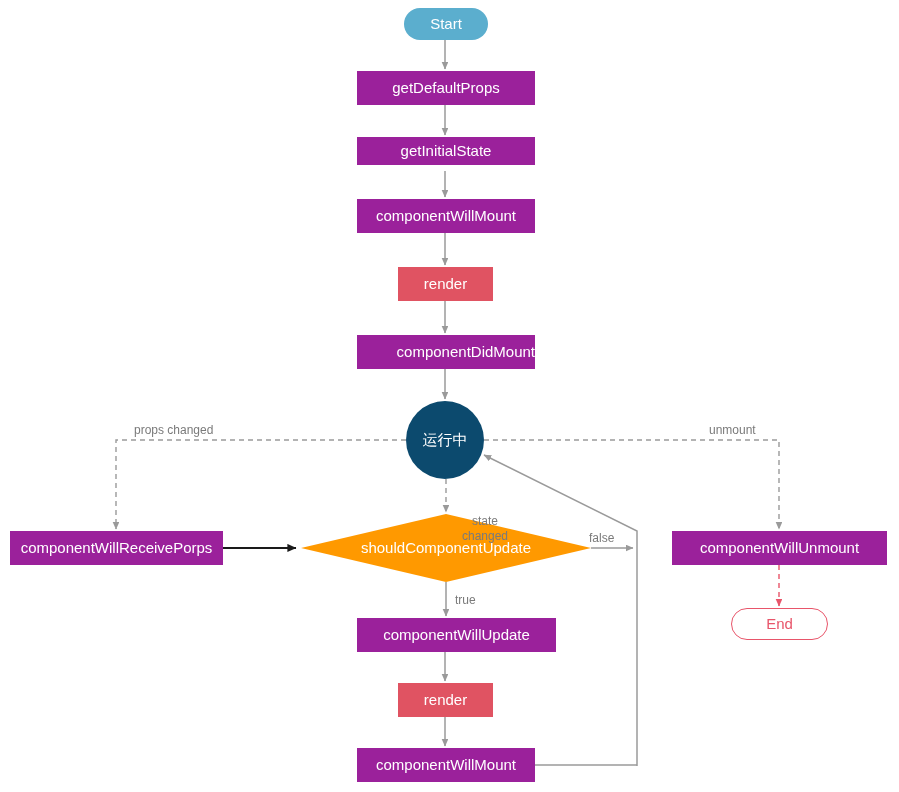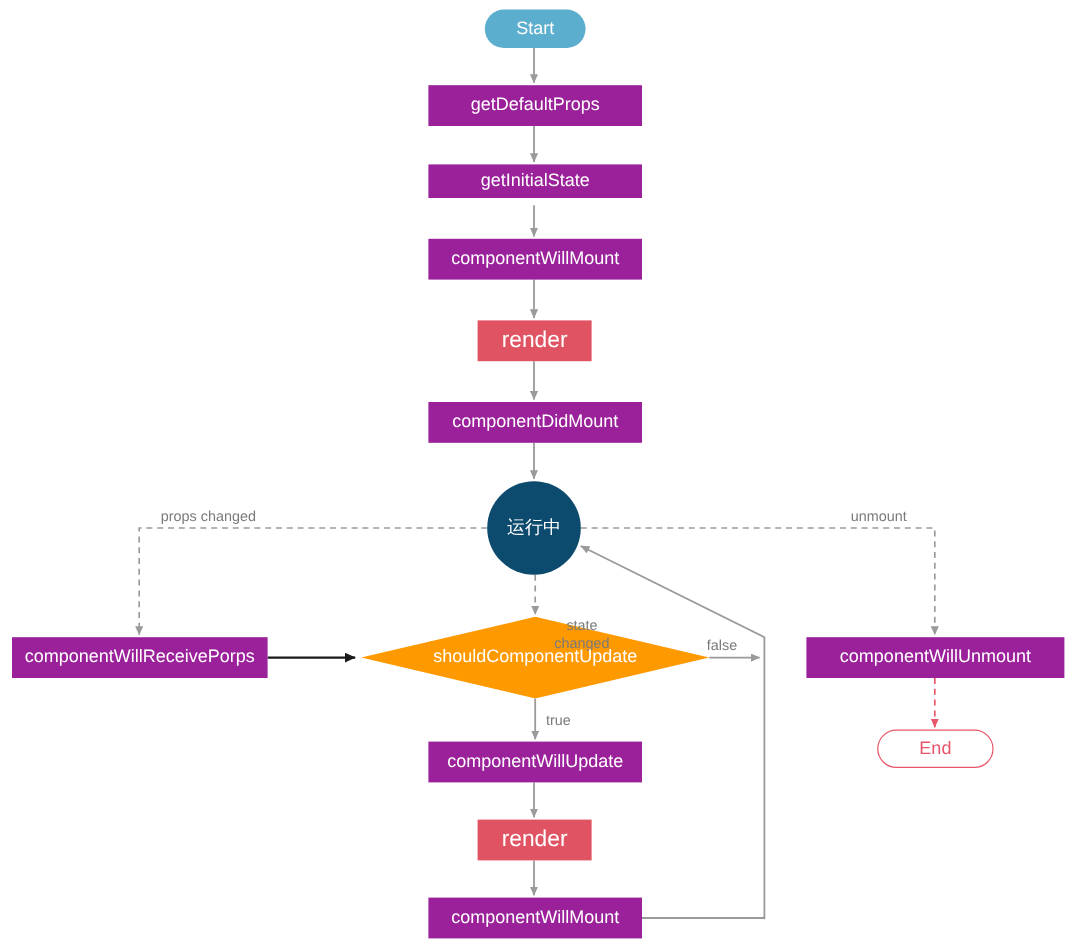--- a/index.html
+++ b/index.html
@@ -38,21 +38,21 @@
   }
   .node-process {
     background: #9B219B;
     color: #ffffff;
     font-size: 15px;
     height: 34px;
   }
   .node-render {
     background: #E05362;
     color: #ffffff;
-    font-size: 19px;
+    font-size: 15px;
     height: 34px;
   }
   .node-start {
     background: #5BAECE;
     color: #ffffff;
     font-size: 15px;
     height: 32px;
     border-radius: 16px;
   }
   .node-end {
@@ -160,21 +160,21 @@
   </div>
 
   <div class="node node-process" style="left:357px; top:199px; width:178px; height:34px;">
     <span>componentWillMount</span>
   </div>
 
   <div class="node node-render" style="left:398px; top:267px; width:95px; height:34px;">
     <span>render</span>
   </div>
 
-  <div class="node node-process" style="left:357px; top:335px; width:178px; height:34px;">
+  <div class="node node-process" style="left:357px; top:335px; width:178px; height:34px;justify-content:flex-end;">
     <span>componentDidMount</span>
   </div>
 
   <div class="node node-circle" style="left:406px; top:401px; width:78px; height:78px;">
     <span>运行中</span>
   </div>
 
   <div class="node node-process" style="left:10px; top:531px; width:213px; height:34px;">
     <span>componentWillReceivePorps</span>
   </div>
@@ -187,21 +187,21 @@
     <svg class="decision-shape" viewBox="0 0 290 68" preserveAspectRatio="none" xmlns="http://www.w3.org/2000/svg">
       <polygon points="145,0 290,34 145,68 0,34" fill="#FF9900"></polygon>
     </svg>
     <span class="decision-label">shouldComponentUpdate</span>
   </div>
 
   <div class="node node-end" style="left:731px; top:608px; width:97px; height:32px;">
     <span>End</span>
   </div>
 
-  <div class="node node-process" style="left:357px; top:618px; width:178px; height:34px;">
+  <div class="node node-process" style="left:357px; top:618px; width:199px; height:34px;">
     <span>componentWillUpdate</span>
   </div>
 
   <div class="node node-render" style="left:398px; top:683px; width:95px; height:34px;">
     <span>render</span>
   </div>
 
   <div class="node node-process" style="left:357px; top:748px; width:178px; height:34px;">
     <span>componentWillMount</span>
   </div>

